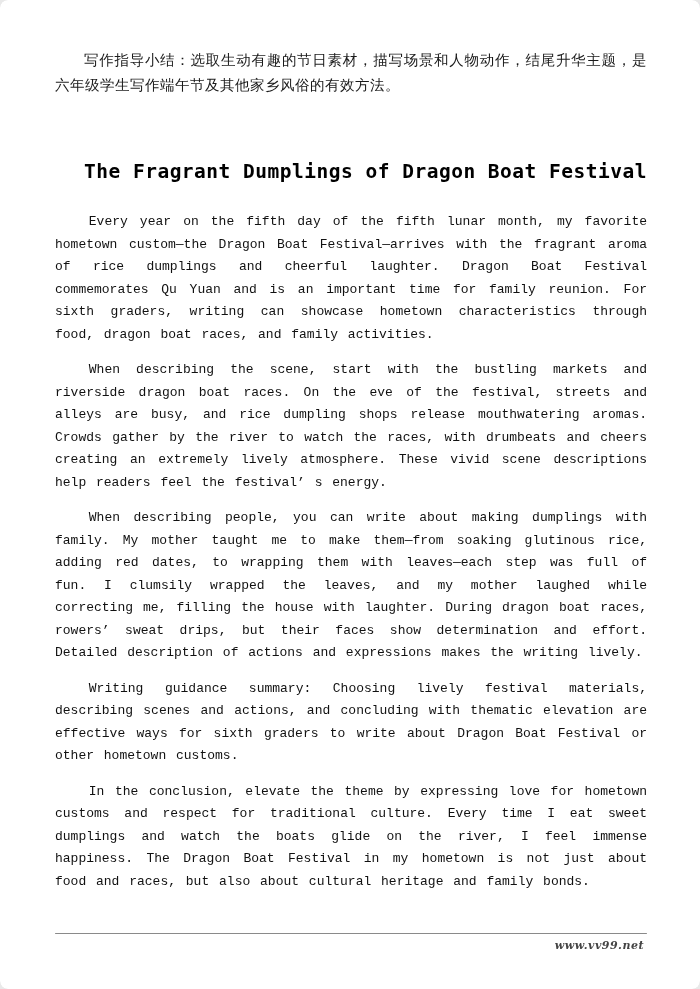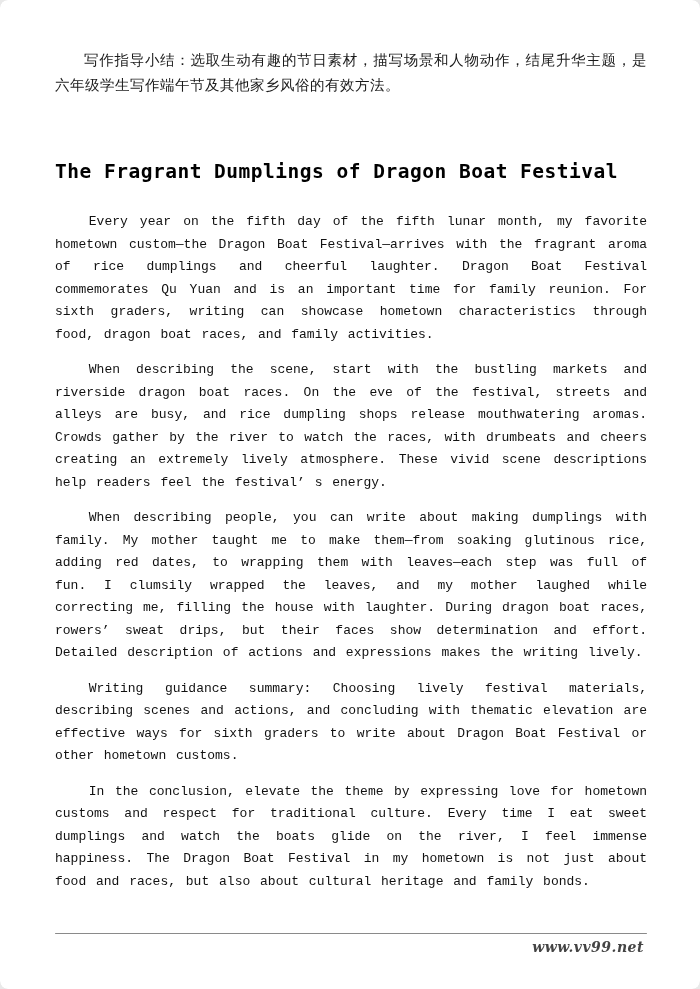--- a/index.html
+++ b/index.html
@@ -25,21 +25,21 @@
     font-family: "DejaVu Serif", "Liberation Serif", serif;
     font-size: 14.5px;
     line-height: 25px;
     color: #1a1a1a;
     text-align: justify;
     text-indent: 2em;
     letter-spacing: 0.5px;
   }
   .doc-title {
     margin-top: 62px;
-    text-align: left;
+    text-align: right;
     font-size: 19.5px;
     font-weight: bold;
     color: #000000;
     letter-spacing: 0.5px;
     font-family: "DejaVu Sans Mono", "Liberation Mono", monospace;
   }
   .body-paragraphs {
     margin-top: 28px;
   }
   .body-paragraphs p {
@@ -69,21 +69,21 @@
     position: absolute;
     left: 55px;
     right: 53px;
     top: 933px;
     border-top: 1px solid #8a8a8a;
   }
   .footer-text {
     position: absolute;
     right: 56px;
     top: 939px;
-    font-size: 14px;
+    font-size: 11px;
     font-style: italic;
     font-weight: bold;
     color: #444444;
     font-family: "DejaVu Serif", "Liberation Serif", serif;
     letter-spacing: 0.5px;
   }
 </style>
 </head>
 <body>
 

